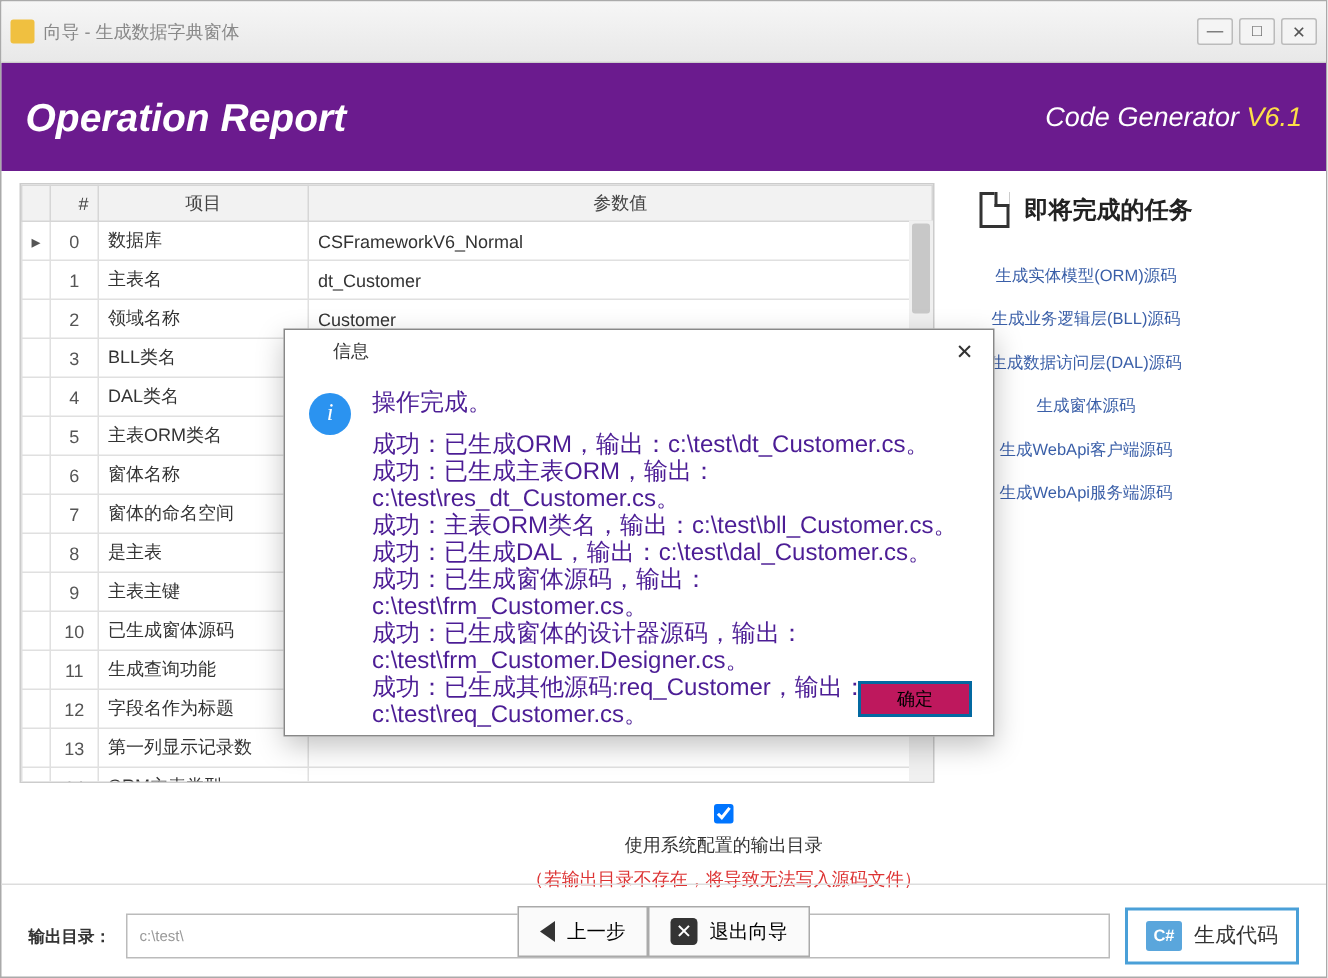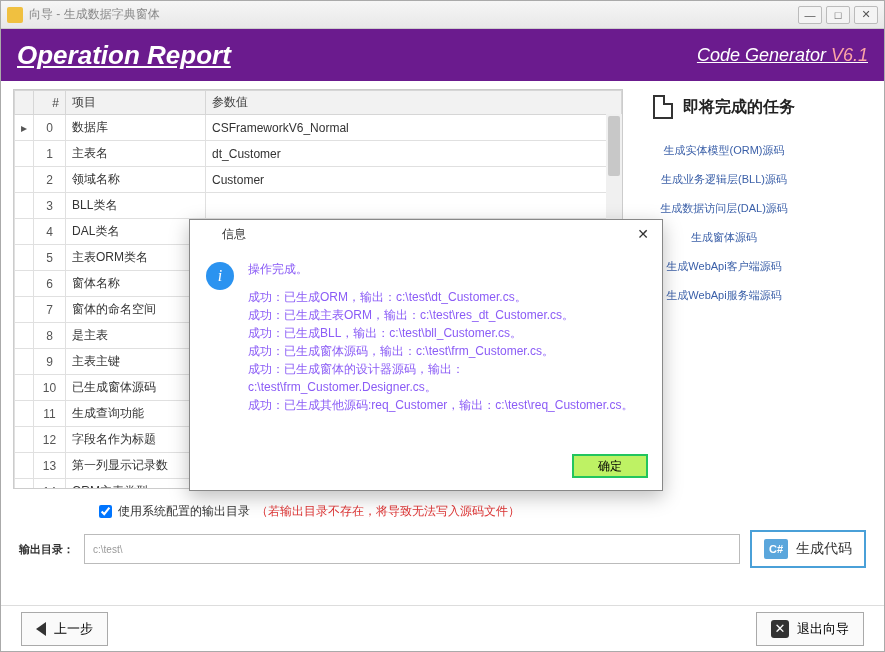--- a/index.html
+++ b/index.html
@@ -1,69 +1,69 @@
 <!DOCTYPE html>
 <html><head>
 <meta charset="utf-8">
 <style>
 * { box-sizing: border-box; margin: 0; padding: 0; }
 body { font-family: "Microsoft YaHei", "Segoe UI", Tahoma, sans-serif; font-size: 12px; background: #f0f0f0; color: #333; }
 .window { width: 885px; height: 652px; background: #fff; border: 1px solid #aaa; position: relative; }
-.titlebar { height: 28px; background: linear-gradient(#f6f6f6,#e8e8e8); border-bottom: 1px solid #ccc; display: flex; align-items: center; padding: 0 6px; color: #888; }
+.titlebar { height: 41px; background: linear-gradient(#f6f6f6,#e8e8e8); border-bottom: 1px solid #ccc; display: flex; align-items: center; padding: 0 6px; color: #888; }
 .titlebar-icon { width: 16px; height: 16px; margin-right: 6px; background: #f0c040; border-radius: 2px; display: inline-block; }
 .titlebar-text { flex: 1; font-size: 12px; }
 .winbtns { display: flex; gap: 4px; }
 .winbtn { width: 24px; height: 18px; border: 1px solid #bbb; background: #f4f4f4; border-radius: 2px; display: flex; align-items: center; justify-content: center; font-size: 11px; color: #555; cursor: pointer; }
-.banner { height: 52px; background: #6b1b8e; color: #fff; display: flex; align-items: center; justify-content: space-between; padding: 0 16px; text-decoration: underline; }
+.banner { height: 72px; background: #6b1b8e; color: #fff; display: flex; align-items: center; justify-content: space-between; padding: 0 16px; }
 .banner-title { font-size: 26px; font-weight: bold; font-style: italic; }
 .banner-right { font-size: 18px; font-style: italic; }
-.banner-right .ver { color: #fca5a5; }
+.banner-right .ver { color: #fde047; }
 .content { display: flex; padding: 8px 12px 0 12px; height: 418px; }
 .left { width: 610px; }
 .table-wrap { border: 1px solid #ccc; height: 400px; position: relative; overflow: hidden; }
 table { border-collapse: collapse; width: 100%; }
-th { background: #f2f2f2; border: 1px solid #d6d6d6; padding: 3px 6px; text-align: left; font-weight: normal; color: #444; font-size: 12px; }
+th { background: #f2f2f2; border: 1px solid #d6d6d6; padding: 3px 6px; text-align: center; font-weight: normal; color: #444; font-size: 12px; }
 td { border: 1px solid #e0e0e0; padding: 4px 6px; font-size: 12px; }
 td.num { text-align: center; color: #555; width: 32px; }
 td.rowind { width: 14px; text-align: center; color: #555; }
 th.hash { width: 32px; text-align: right; padding-right: 6px; }
 th.rowind-h { width: 14px; }
 .scrollbar { position: absolute; right: 0; top: 24px; bottom: 0; width: 16px; background: #f0f0f0; }
 .scroll-thumb { position: absolute; right: 2px; top: 2px; width: 12px; height: 60px; background: #c8c8c8; border-radius: 2px; }
 .right { padding: 6px 0 0 30px; text-align: center; }
 .section-title { display: flex; align-items: center; font-size: 16px; font-weight: bold; color: #222; margin-bottom: 24px; }
 .doc-icon { width: 20px; height: 24px; border: 2px solid #333; margin-right: 10px; position: relative; }
 .doc-icon::before { content: ""; position: absolute; right: -2px; top: -2px; width: 8px; height: 8px; background: #fff; border-left: 2px solid #333; border-bottom: 2px solid #333; }
 .task-list { display: flex; flex-direction: column; gap: 14px; font-size: 11px; color: #3a5fa8; }
-.output-row { padding: 4px 18px 0 98px; display: flex; align-items: center; gap: 6px; font-size: 12px; }
+.output-row { padding: 4px 18px 0 98px; display: flex; align-items: center; gap: 6px; font-size: 12px; flex-direction: column; }
 .output-row label { color: #333; }
 .hint { color: #d33; }
 .dir-row { display: flex; align-items: center; padding: 10px 18px 0 18px; gap: 10px; }
 .dir-label { font-size: 11px; font-weight: bold; }
 .dir-input { flex: 1; height: 30px; border: 1px solid #bbb; padding: 0 8px; color: #999; font-size: 10px; }
 .gen-btn { height: 38px; padding: 0 12px; border: 2px solid #4aa0d8; background: #fff; display: flex; align-items: center; gap: 8px; cursor: pointer; font-size: 14px; color: #333; }
 .cs-badge { width: 24px; height: 20px; background: #5aa6dc; color: #fff; font-size: 11px; font-weight: bold; display: flex; align-items: center; justify-content: center; border-radius: 2px; }
-.footer { position: absolute; left: 0; right: 0; bottom: 0; height: 46px; border-top: 1px solid #ddd; display: flex; align-items: center; justify-content: space-between; padding: 0 20px; }
+.footer { position: absolute; left: 0; right: 0; bottom: 0; height: 62px; border-top: 1px solid #ddd; display: flex; align-items: center; justify-content: center; padding: 0 2px; }
 .navbtns { display: flex; gap: 12px; }
 .navbtn { height: 34px; padding: 0 14px; border: 1px solid #aaa; background: #fafafa; display: flex; align-items: center; gap: 8px; cursor: pointer; font-size: 13px; }
 .tri-left { width: 0; height: 0; border-top: 7px solid transparent; border-bottom: 7px solid transparent; border-right: 10px solid #333; }
 .tri-right { width: 0; height: 0; border-top: 7px solid transparent; border-bottom: 7px solid transparent; border-left: 10px solid #333; }
 .exit-icon { width: 18px; height: 18px; background: #333; color: #fff; display: flex; align-items: center; justify-content: center; font-size: 13px; border-radius: 3px; }
 
 .modal { position: absolute; left: 188px; top: 218px; width: 474px; height: 272px; background: #fff; border: 1px solid #888; box-shadow: 0 6px 18px rgba(0,0,0,0.25); }
 .modal-titlebar { height: 28px; display: flex; align-items: center; padding: 0 8px; }
 .modal-title { flex: 1; font-size: 12px; margin-left: 24px; }
 .modal-close { width: 22px; height: 22px; display: flex; align-items: center; justify-content: center; cursor: pointer; font-size: 14px; }
 .modal-body { display: flex; padding: 12px 16px 8px 16px; }
 .info-icon { width: 28px; height: 28px; border-radius: 50%; background: #2b93f0; color: #fff; font-style: italic; font-family: Georgia, serif; display: flex; align-items: center; justify-content: center; font-size: 16px; margin-right: 14px; margin-top: 2px; flex-shrink: 0; }
-.modal-text { font-size: 12px; line-height: 18px; color: #8b5cf6; }
+.modal-text { font-size: 16px; line-height: 18px; color: #4c1d95; }
 .modal-text .done { margin-bottom: 10px; }
 .modal-text .summary { margin-top: 10px; }
 .modal-footer { position: absolute; right: 14px; bottom: 12px; }
-.ok-btn { width: 76px; height: 24px; border: 2px solid #22c55e; background: #bef264; cursor: pointer; font-size: 12px; text-align: center; }
+.ok-btn { width: 76px; height: 24px; border: 2px solid #0369a1; background: #be185d; cursor: pointer; font-size: 12px; text-align: center; }
 input[type=checkbox] { width: 13px; height: 13px; }
 </style>
 </head>
 <body>
 
 <div class="window">
   <div class="titlebar">
     <span class="titlebar-icon"></span>
     <span class="titlebar-text">向导 - 生成数据字典窗体</span>
     <div class="winbtns">
@@ -240,21 +240,22 @@
       <span class="modal-title">信息</span>
       <span class="modal-close">✕</span>
     </div>
     <div class="modal-body">
       <div class="info-icon">i</div>
       <div class="modal-text">
         <div class="done">操作完成。</div>
         <div id="modal-lines">
             <div>成功：已生成ORM，输出：c:\test\dt_Customer.cs。</div>
             <div>成功：已生成主表ORM，输出：c:\test\res_dt_Customer.cs。</div>
-            <div>成功：已生成BLL，输出：c:\test\bll_Customer.cs。</div>
+            <div>成功：主表ORM类名，输出：c:\test\bll_Customer.cs。</div>
+            <div>成功：已生成DAL，输出：c:\test\dal_Customer.cs。</div>
             <div>成功：已生成窗体源码，输出：c:\test\frm_Customer.cs。</div>
             <div>成功：已生成窗体的设计器源码，输出：c:\test\frm_Customer.Designer.cs。</div>
             <div>成功：已生成其他源码:req_Customer，输出：c:\test\req_Customer.cs。</div>
           </div>
       </div>
     </div>
     <div class="modal-footer">
       <button class="ok-btn">确定</button>
     </div>
   </div>

